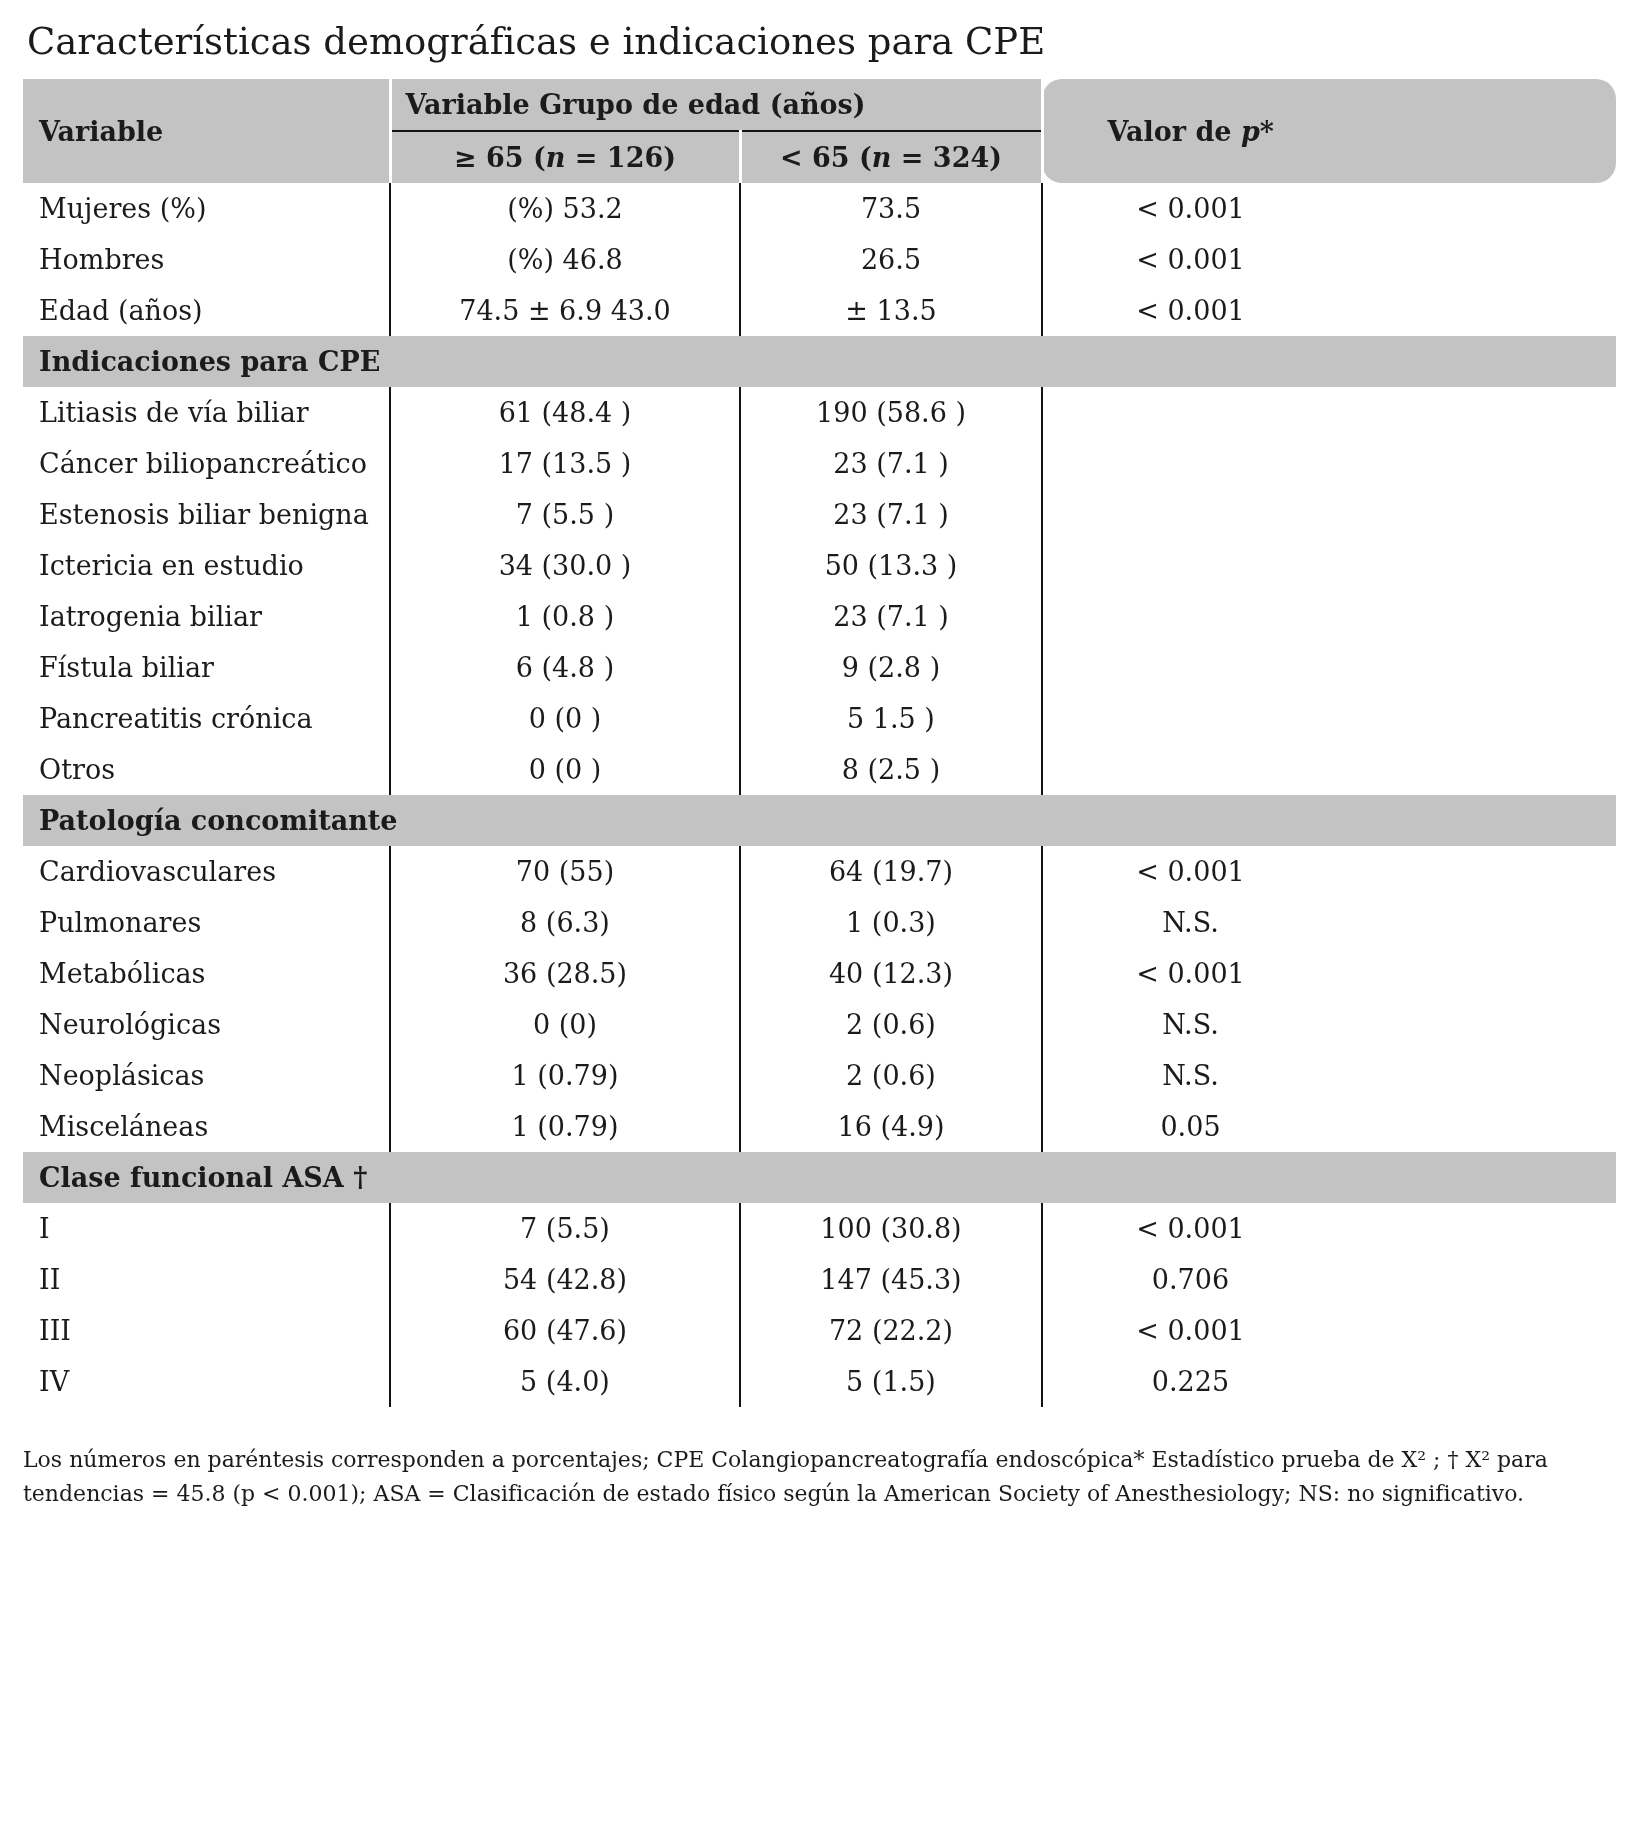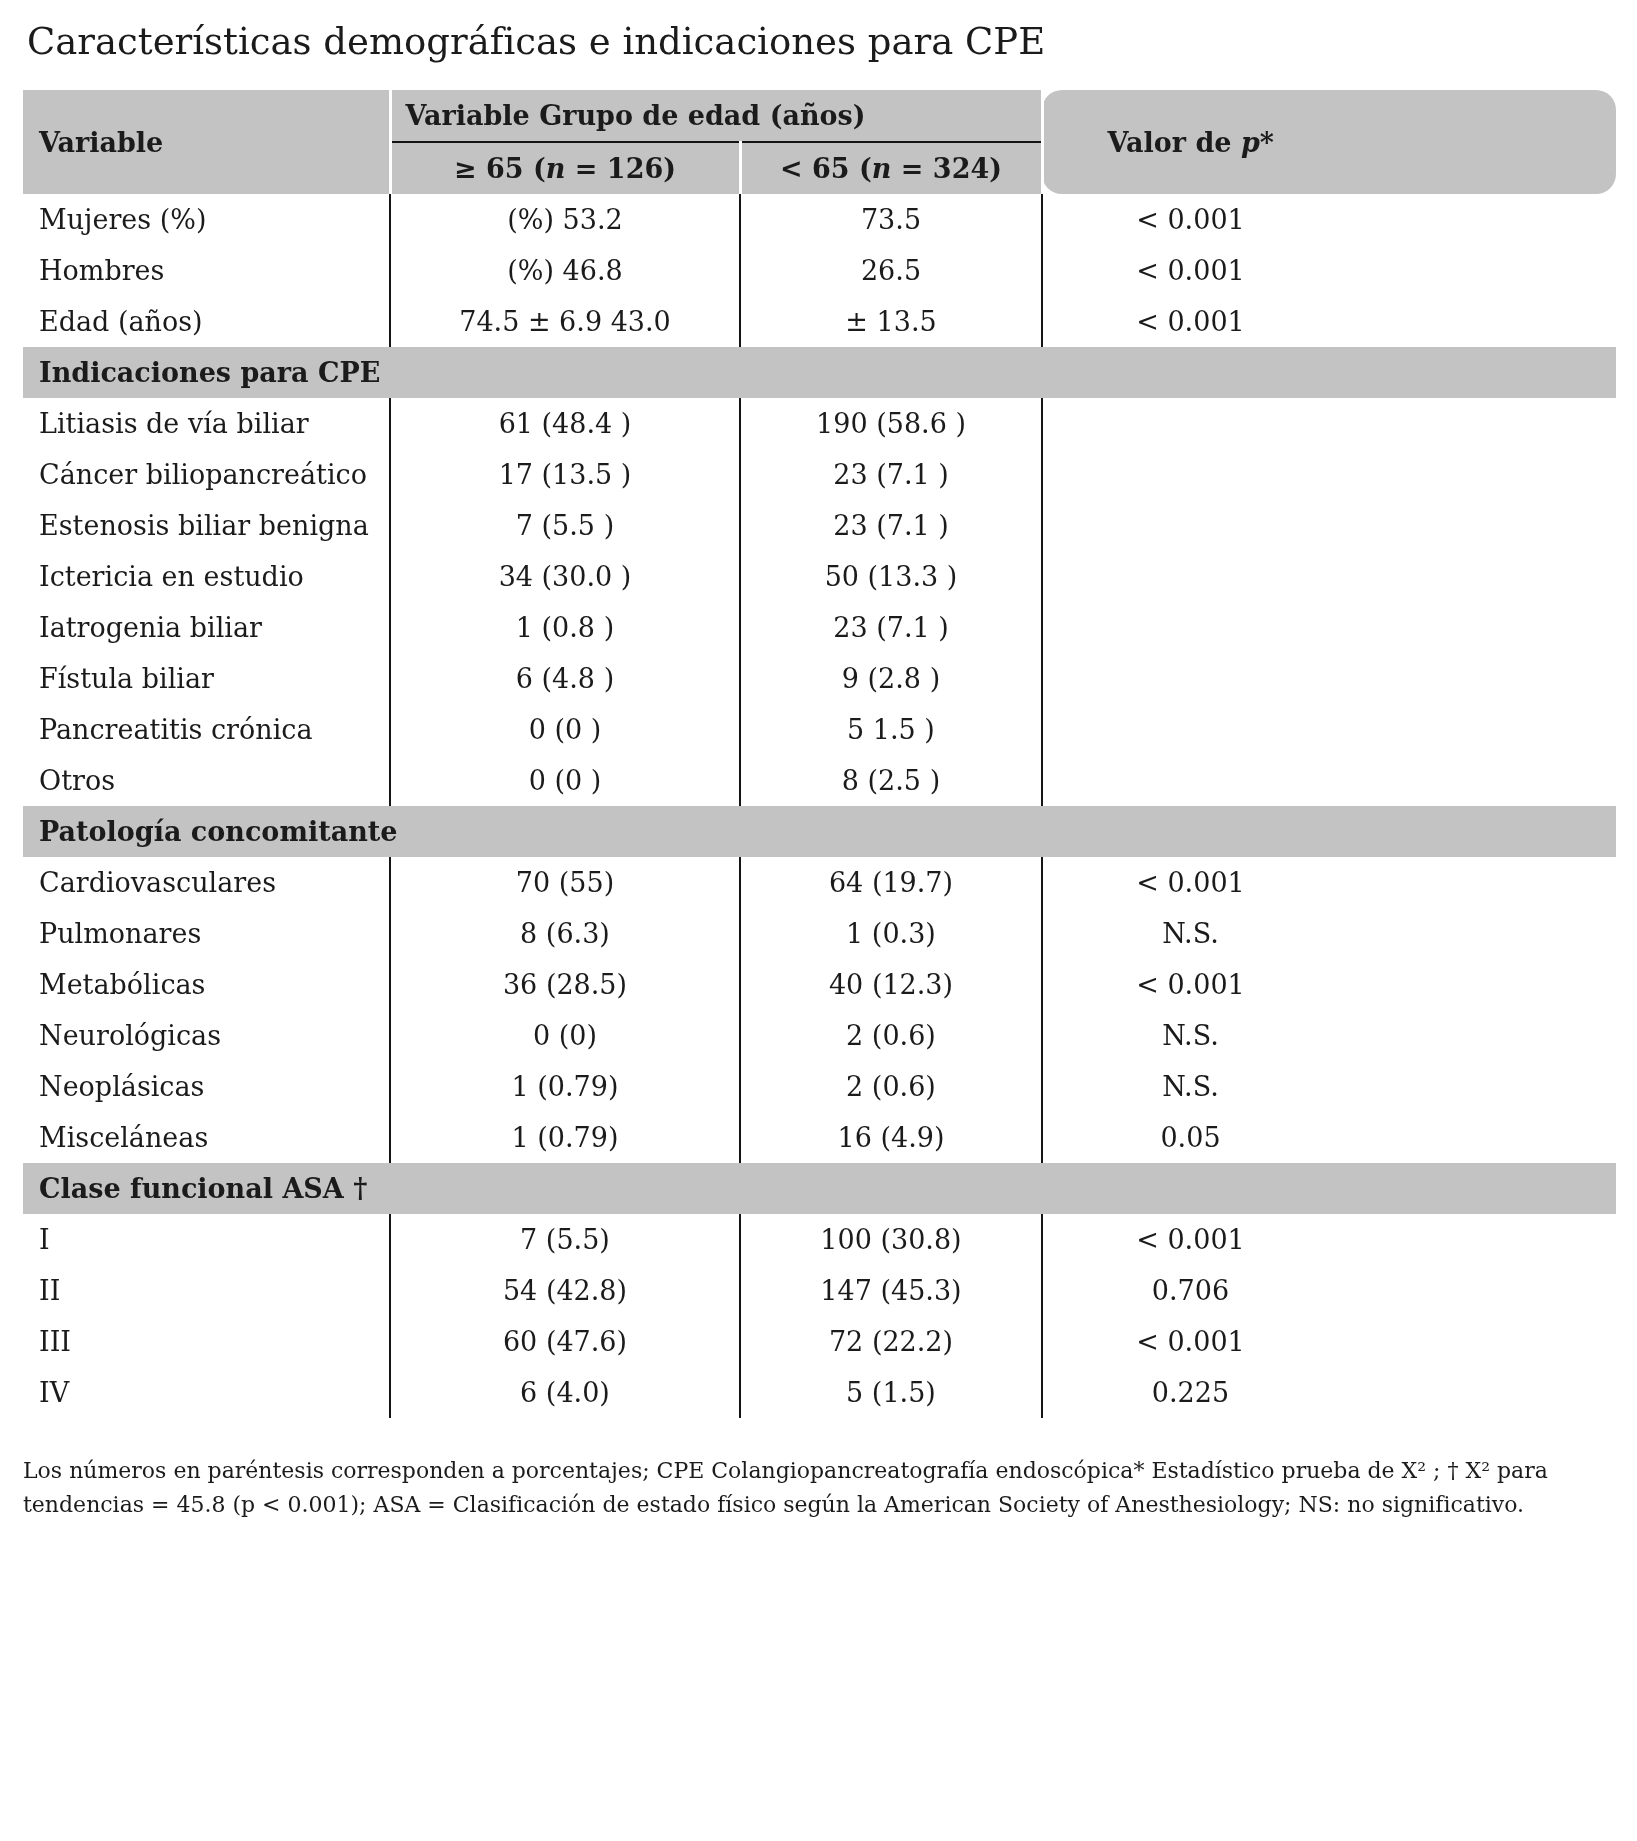--- a/index.html
+++ b/index.html
@@ -21,21 +21,21 @@
   .doc-subtitle {
     font-size: 37px;
     font-weight: normal;
     margin: 4px;
   }
 
   table.data {
     border-collapse: collapse;
     table-layout: fixed;
     width: 1593px;
-    margin-top: 27px;
+    margin-top: 16px;
     font-size: 27px;
   }
   th, td {
     vertical-align: middle;
     padding: 10px 14px;
     overflow: hidden;
     white-space: nowrap;
   }
   thead th {
     background: var(--band-gray, #c3c3c3);
@@ -243,21 +243,21 @@
         <td class="c4">0.706</td>
       </tr>
       <tr>
         <td class="c1">III</td>
         <td class="c2">60 (47.6)</td>
         <td class="c3">72 (22.2)</td>
         <td class="c4">&lt; 0.001</td>
       </tr>
       <tr>
         <td class="c1">IV</td>
-        <td class="c2">6 (4.0)</td>
+        <td class="c2">5 (4.0)</td>
         <td class="c3">5 (1.5)</td>
         <td class="c4">0.225</td>
       </tr>
 
     </tbody>
   </table>
 
   <div class="footnote">
     <div>Los números en paréntesis corresponden a porcentajes; CPE Colangiopancreatografía endoscópica* Estadístico prueba de X² ; † X² para</div>
     <div>tendencias = 45.8 (p &lt; 0.001); ASA = Clasificación de estado físico según la American Society of Anesthesiology; NS: no significativo.</div>

